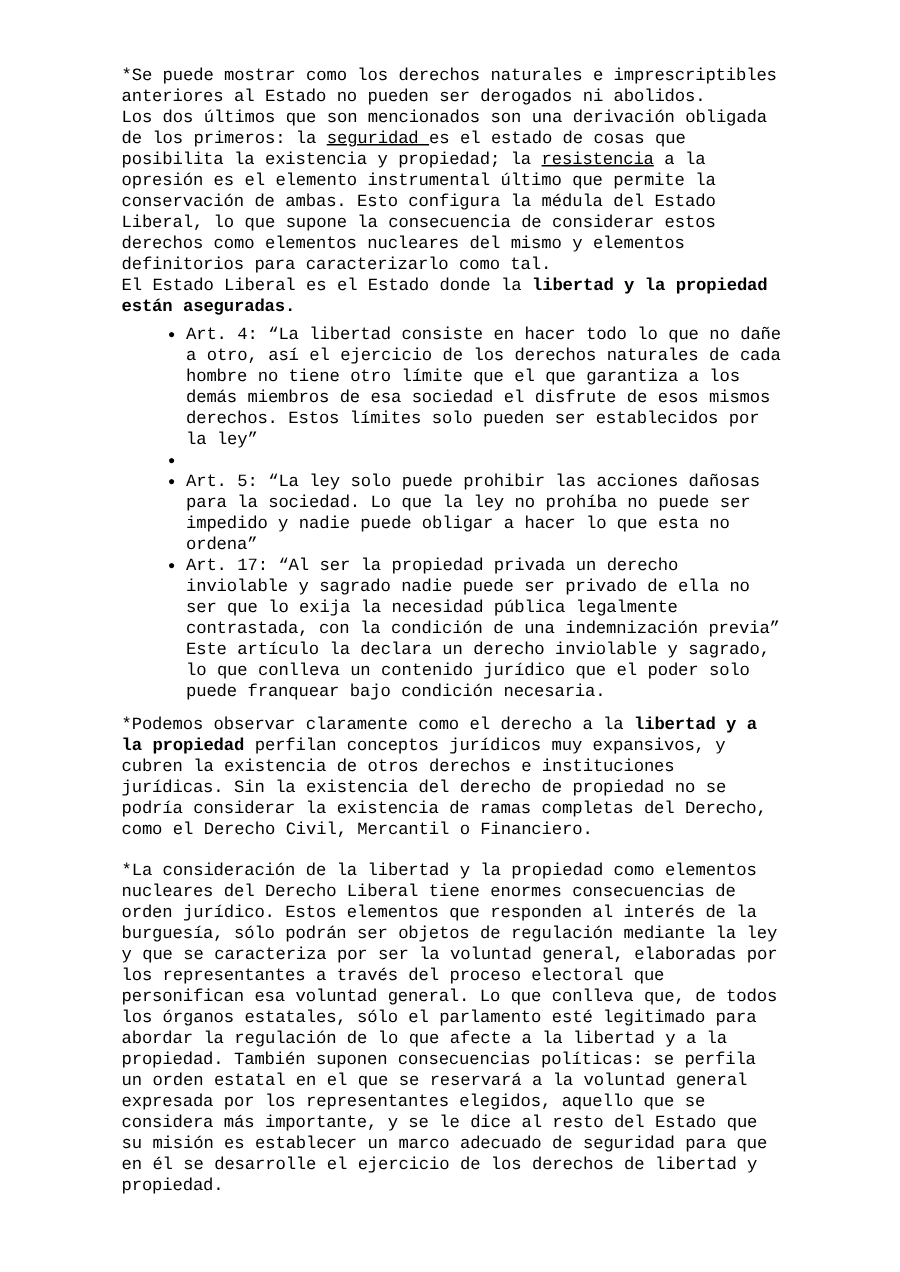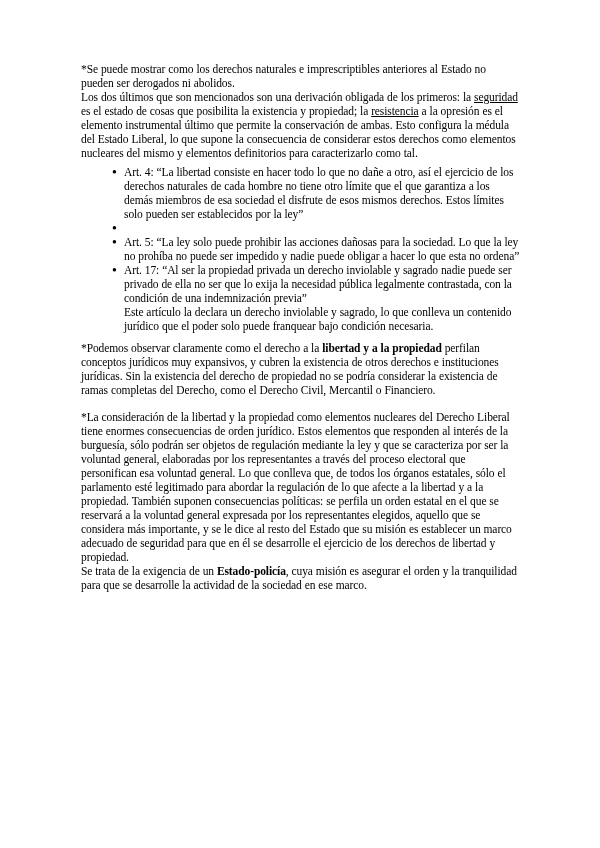--- a/index.html
+++ b/index.html
@@ -9,22 +9,22 @@
   }
   body {
     width: 600px;
     height: 848px;
     overflow: hidden;
   }
   .page {
     box-sizing: border-box;
     width: 587px;
     height: 848px;
-    padding: 62px 66px 20px 81px;
-    font-family: Liberation Serif, serif;
+    padding: 44px 66px 20px 81px;
+    font-family: Liberation Mono, monospace;
     font-size: 11.5px;
     line-height: 14px;
     color: #000000;
     letter-spacing: -0.1px;
     word-spacing: 0.2px;
   }
   .para { margin: 0; }
   .space-before-lg { margin-top: 21px; }
   .space-before-md { margin-top: 13px; }
   .space-before-sm { margin-top: 8px; }
@@ -45,20 +45,21 @@
 </style>
 </head>
 <body>
 
 <div class="page">
 
   <p class="para">*Se puede mostrar como los derechos naturales e imprescriptibles anteriores al Estado no pueden ser derogados ni abolidos.</p>
 
   <p class="para"><span>Los dos últimos que son mencionados son una derivación obligada de los primeros: la </span><span class="underline">seguridad </span><span>es el estado de cosas que posibilita la existencia y propiedad; la </span><span class="underline">resistencia</span><span> a la opresión es el elemento instrumental último que permite la conservación de ambas. Esto configura la médula del Estado Liberal, lo que supone la consecuencia de considerar estos derechos como elementos nucleares del mismo y elementos definitorios para caracterizarlo como tal.</span></p>
 
+  <p class="para"><span>El Estado Liberal es el Estado donde la </span><span class="bold">libertad y la propiedad están aseguradas.</span></p>
 
 
   <div class="bullet-list">
 
     <div class="bullet-item">
       <span class="bullet-glyph">●</span>
       <span>Art. 4: “La libertad consiste en hacer todo lo que no dañe a otro, así el ejercicio de los derechos naturales de cada hombre no tiene otro límite que el que garantiza a los demás miembros de esa sociedad el disfrute de esos mismos derechos. Estos límites solo pueden ser establecidos por la ley”</span>
     </div>
 
     <div class="bullet-item">
@@ -76,15 +77,14 @@
       <span>Art. 17: “Al ser la propiedad privada un derecho inviolable y sagrado nadie puede ser privado de ella no ser que lo exija la necesidad pública legalmente contrastada, con la condición de una indemnización previa”</span><br>
       <span>Este artículo la declara un derecho inviolable y sagrado, lo que conlleva un contenido jurídico que el poder solo puede franquear bajo condición necesaria.</span>
     </div>
 
   </div>
 
   <p class="para space-before-sm"><span>*Podemos observar claramente como el derecho a la </span><span class="bold">libertad y a la propiedad</span><span> perfilan conceptos jurídicos muy expansivos, y cubren la existencia de otros derechos e instituciones jurídicas. Sin la existencia del derecho de propiedad no se podría considerar la existencia de ramas completas del Derecho, como el Derecho Civil, Mercantil o Financiero.</span></p>
 
   <p class="para space-before-md">*La consideración de la libertad y la propiedad como elementos nucleares del Derecho Liberal tiene enormes consecuencias de orden jurídico. Estos elementos que responden al interés de la burguesía, sólo podrán ser objetos de regulación mediante la ley y que se caracteriza por ser la voluntad general, elaboradas por los representantes a través del proceso electoral que personifican esa voluntad general. Lo que conlleva que, de todos los órganos estatales, sólo el parlamento esté legitimado para abordar la regulación de lo que afecte a la libertad y a la propiedad. También suponen consecuencias políticas: se perfila un orden estatal en el que se reservará a la voluntad general expresada por los representantes elegidos, aquello que se considera más importante, y se le dice al resto del Estado que su misión es establecer un marco adecuado de seguridad para que en él se desarrolle el ejercicio de los derechos de libertad y propiedad.</p>
 
-  <p class="para"><span>Se trata de la exigencia de un </span><span class="bold">Estado-policía</span><span>, cuya misión es asegurar el orden y la tranquilidad para que se desarrolle la actividad de la sociedad en ese marco.</span></p>
 
 </div>
 
 </body></html>

